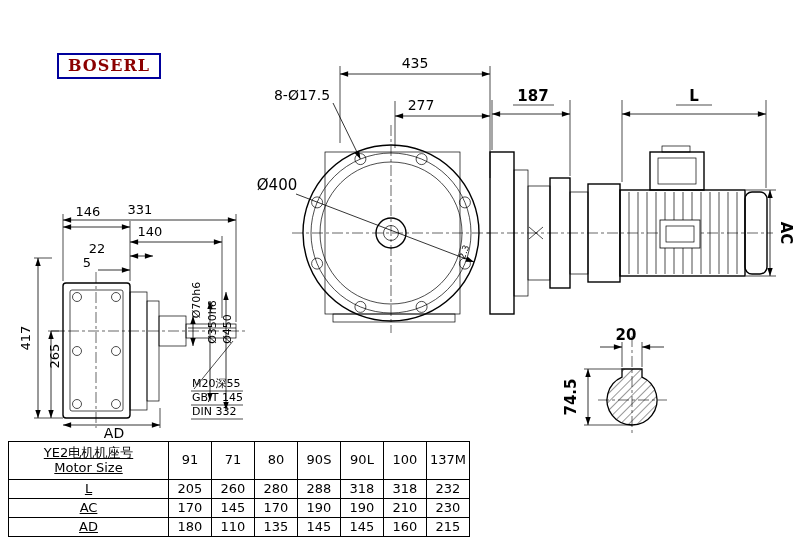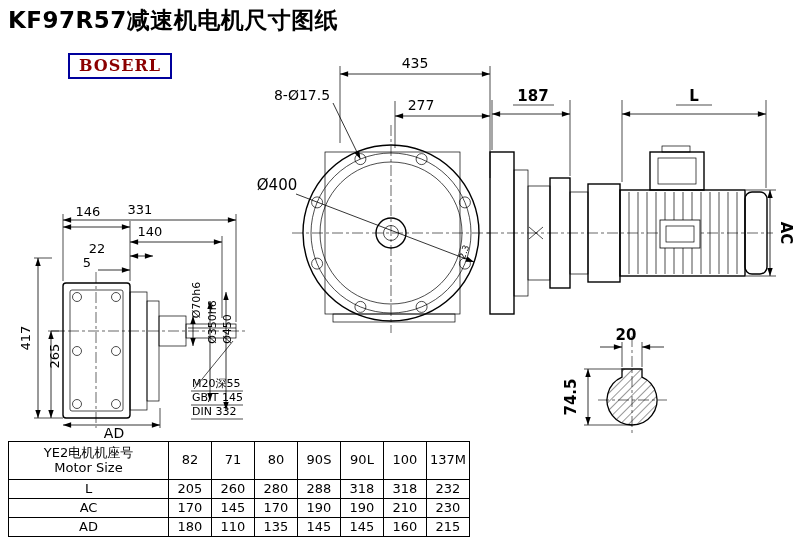--- a/index.html
+++ b/index.html
@@ -1,44 +1,43 @@
 <!DOCTYPE html>
 <html><head>
 <meta charset="utf-8">
 <style>
   * { margin:0; padding:0; box-sizing:border-box; }
   html,body { width:800px; height:540px; background:#ffffff; overflow:hidden;
               font-family:"DejaVu Sans","Liberation Sans",sans-serif; color:#000; }
   .page { position:relative; width:800px; height:540px; background:#fff; }
   .title { position:absolute; left:8px; top:5px; font-size:23px; font-weight:bold; letter-spacing:0.5px; }
-  .brand { position:absolute; left:68px; top:53px; border:2px solid #00009c; color:#8b0000;
+  .brand { position:absolute; left:57px; top:53px; border:2px solid #00009c; color:#8b0000;
            font-family:"DejaVu Serif","Liberation Serif",serif; font-weight:bold; font-size:16px;
            padding:1px 9px 2px 9px; letter-spacing:1px; background:#fff; }
   svg.draw { position:absolute; left:0; top:0; }
   svg text { font-family:"DejaVu Sans","Liberation Sans",sans-serif; fill:#000; font-size:13px; }
   svg text.md { font-size:14px; }
   svg text.bg { font-size:15px; font-weight:bold; }
   svg text.sm { font-size:11px; }
   svg text.xs { font-size:9px; }
   .thin { stroke:#000; stroke-width:0.7; fill:none; }
   .med  { stroke:#000; stroke-width:1.4; fill:none; }
   .cl   { stroke:#000; stroke-width:0.6; fill:none; stroke-dasharray:11 3 3 3; }
   .dim  { stroke:#000; stroke-width:0.8; fill:none; }
   table.dims { position:absolute; left:8px; top:441px; width:462px; border-collapse:collapse;
                table-layout:fixed; font-size:13px; background:#fff; }
   .dims td { border:1px solid #000; text-align:center; vertical-align:middle; height:19px; line-height:1.15; padding:0; }
   .dims tr.hdr td { height:38px; }
-  .dims td.lbl { width:160px; }
+  .dims td.lbl { width:160px;text-decoration:underline; }
 </style>
 </head>
 <body>
 
 <div class="page">
 
-  <div class="title">KF97R57减速机电机尺寸图纸</div>
   <div class="brand">BOSERL</div>
 
   <svg class="draw" width="800" height="445" viewBox="0 0 800 445">
     <defs>
       <marker id="arr" viewBox="0 0 10 10" refX="9.5" refY="5" markerWidth="9" markerHeight="9" markerUnits="userSpaceOnUse" orient="auto-start-reverse">
         <path d="M0.5,2 L9.5,5 L0.5,8 Z" fill="#000"></path>
       </marker>
       <pattern id="hatch" patternUnits="userSpaceOnUse" width="6" height="6" patternTransform="rotate(45)">
         <line x1="0" y1="0" x2="0" y2="6" stroke="#000" stroke-width="0.8"></line>
       </pattern>
@@ -219,21 +218,21 @@
     </g>
   </svg>
 
   <table class="dims">
     <tbody>
         <tr class="hdr">
       <td class="lbl">
         <div>YE2电机机座号</div>
         <div>Motor Size</div>
       </td>
-      <td>82</td>
+      <td>91</td>
       <td>71</td>
       <td>80</td>
       <td>90S</td>
       <td>90L</td>
       <td>100</td>
       <td>137M</td>
     </tr>
     <tr>
       <td class="lbl">L</td>
       <td>205</td>

